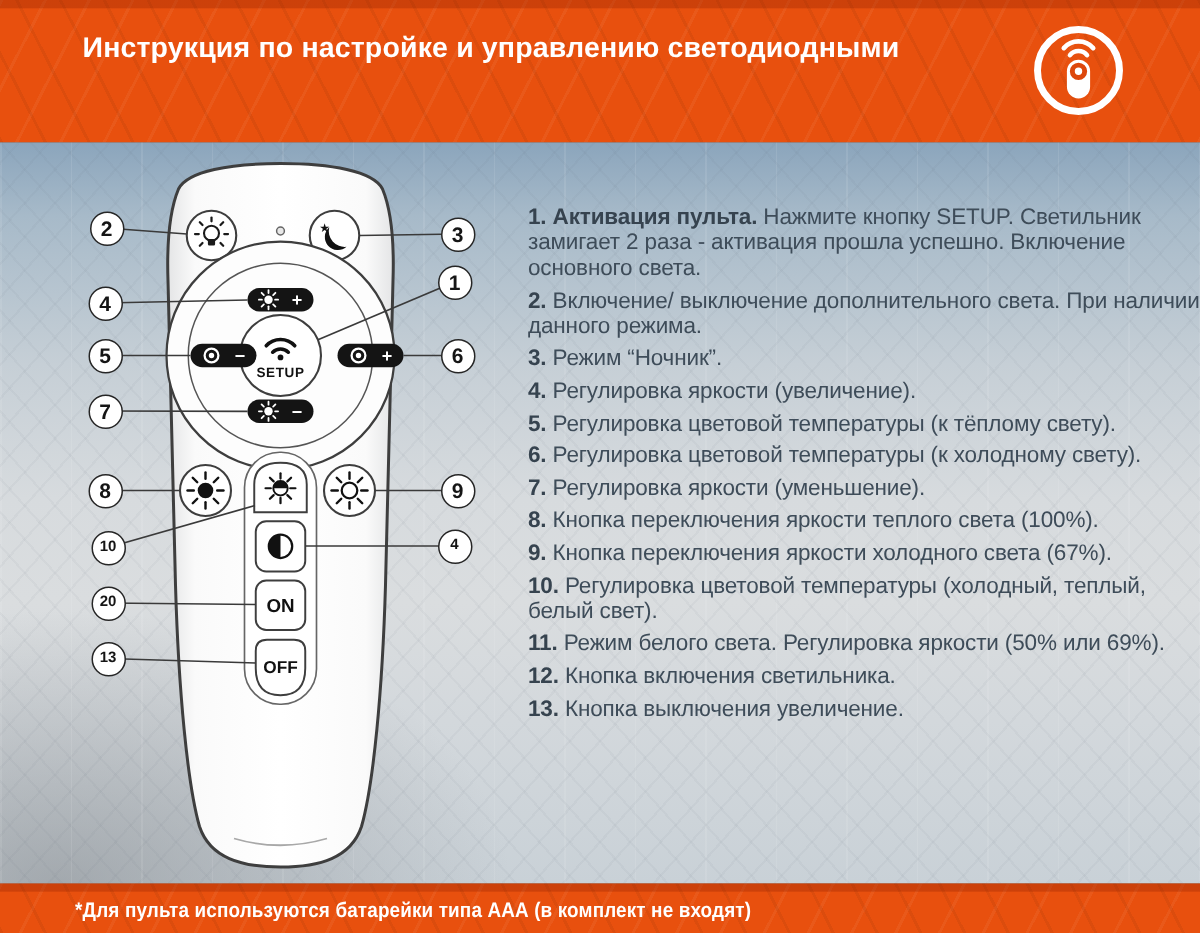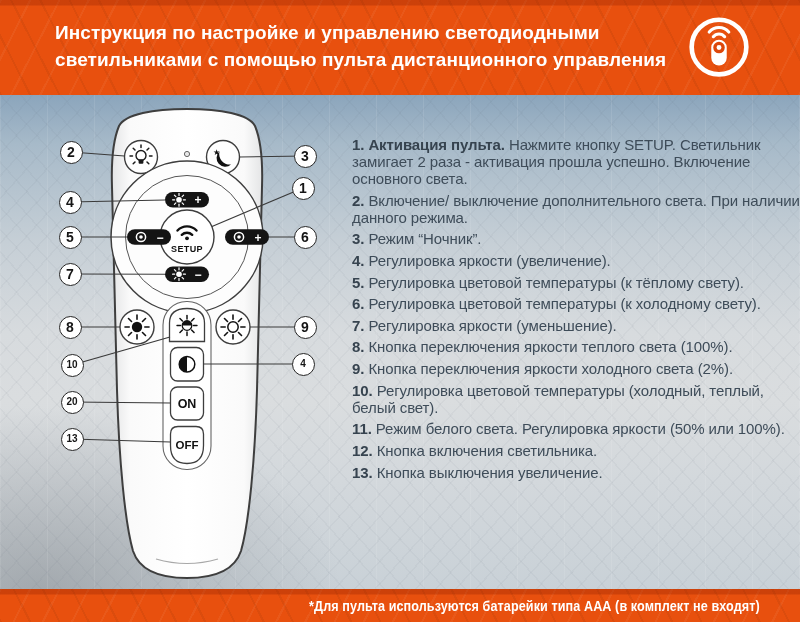--- a/index.html
+++ b/index.html
@@ -11,24 +11,24 @@
   
   .bar{
     position:absolute;left:0;width:800px;
     background:
       linear-gradient(180deg, rgba(140,30,0,0.30) 0 5px, rgba(140,30,0,0) 6px),
       repeating-linear-gradient(63deg, rgba(0,0,0,0.055) 0 2px, rgba(0,0,0,0) 2px 26px),
       repeating-linear-gradient(117deg, rgba(255,255,255,0.05) 0 2px, rgba(255,255,255,0) 2px 26px),
       #E8500E;
   }
   .hdr{top:0;height:95px;}
-  .ftr{bottom:0;height:33px;display:flex;align-items:center;justify-content:flex-end;}
+  .ftr{bottom:0;height:33px;display:flex;align-items:center;}
   .hdr-title{
     position:absolute;left:55px;top:19px;color:#fff;
-    font-size:19px;font-weight:700;line-height:27px;letter-spacing:0.1px;
+    font-size:19px;font-weight:700;line-height:27px;letter-spacing:0.1px;text-align:center;
   }
   .hdr-badge{position:absolute;top:13px;right:48px;width:66px;height:66px;}
   .ftr-note{
     color:#fff;font-size:14px;font-weight:700;margin-right:40px;
     transform:scaleX(0.9);transform-origin:right center;white-space:nowrap;letter-spacing:0.1px;
   }
   
   .main{
     position:absolute;left:0;top:95px;width:800px;height:494px;
     background:
@@ -57,21 +57,20 @@
   .num,.lead{font-weight:700;color:#36434F;}
 </style>
 </head>
 <body>
 
 <div class="page">
 
   <header class="bar hdr">
     <div class="hdr-title">
       <div>Инструкция по настройке и управлению светодиодными</div>
-      <div>светильниками с помощью пульта дистанционного управления</div>
     </div>
     <div class="hdr-badge">
       <svg viewBox="0 0 64 64" width="66" height="66">
         <circle cx="32" cy="33" r="26.5" fill="none" stroke="#fff" stroke-width="4.5"></circle>
         <path d="M 22.5 18.5 A 12.5 12.5 0 0 1 41.5 18.5" fill="none" stroke="#fff" stroke-width="3" stroke-linecap="round"></path>
         <path d="M 26.5 23 A 7 7 0 0 1 37.5 23" fill="none" stroke="#fff" stroke-width="3" stroke-linecap="round"></path>
         <rect x="24.5" y="26" width="15" height="25" rx="7.5" fill="#fff"></rect>
         <circle cx="32" cy="33.5" r="4" fill="#fff" stroke="#DD470B" stroke-width="3.2"></circle>
       </svg>
     </div>
@@ -255,23 +254,23 @@
 
     <section class="instructions">
       <p class="item"><span class="num">1.</span> <span class="lead">Активация пульта.</span><span> Нажмите кнопку SETUP. Светильник замигает 2 раза - активация прошла успешно. Включение основного света.</span></p>
       <p class="item"><span class="num">2.</span> <span>Включение/ выключение дополнительного света. При наличии данного режима.</span></p>
       <p class="item"><span class="num">3.</span> <span>Режим “Ночник”.</span></p>
       <p class="item"><span class="num">4.</span> <span>Регулировка яркости (увеличение).</span></p>
       <p class="item"><span class="num">5.</span> <span>Регулировка цветовой температуры (к тёплому свету).</span></p>
       <p class="item"><span class="num">6.</span> <span>Регулировка цветовой температуры (к холодному свету).</span></p>
       <p class="item"><span class="num">7.</span> <span>Регулировка яркости (уменьшение).</span></p>
       <p class="item"><span class="num">8.</span> <span>Кнопка переключения яркости теплого света (100%).</span></p>
-      <p class="item"><span class="num">9.</span> <span>Кнопка переключения яркости холодного света (2%).</span></p>
+      <p class="item"><span class="num">9.</span> <span>Кнопка переключения яркости холодного света (67%).</span></p>
       <p class="item"><span class="num">10.</span> <span>Регулировка цветовой температуры (холодный, теплый, белый свет).</span></p>
-      <p class="item"><span class="num">11.</span> <span>Режим белого света. Регулировка яркости (50% или 100%).</span></p>
+      <p class="item"><span class="num">11.</span> <span>Режим белого света. Регулировка яркости (50% или 69%).</span></p>
       <p class="item"><span class="num">12.</span> <span>Кнопка включения светильника.</span></p>
       <p class="item"><span class="num">13.</span> <span>Кнопка выключения увеличение.</span></p>
     </section>
   </main>
 
   <footer class="bar ftr">
     <span class="ftr-note">*Для пульта используются батарейки типа ААА (в комплект не входят)</span>
   </footer>
 
 </div>

